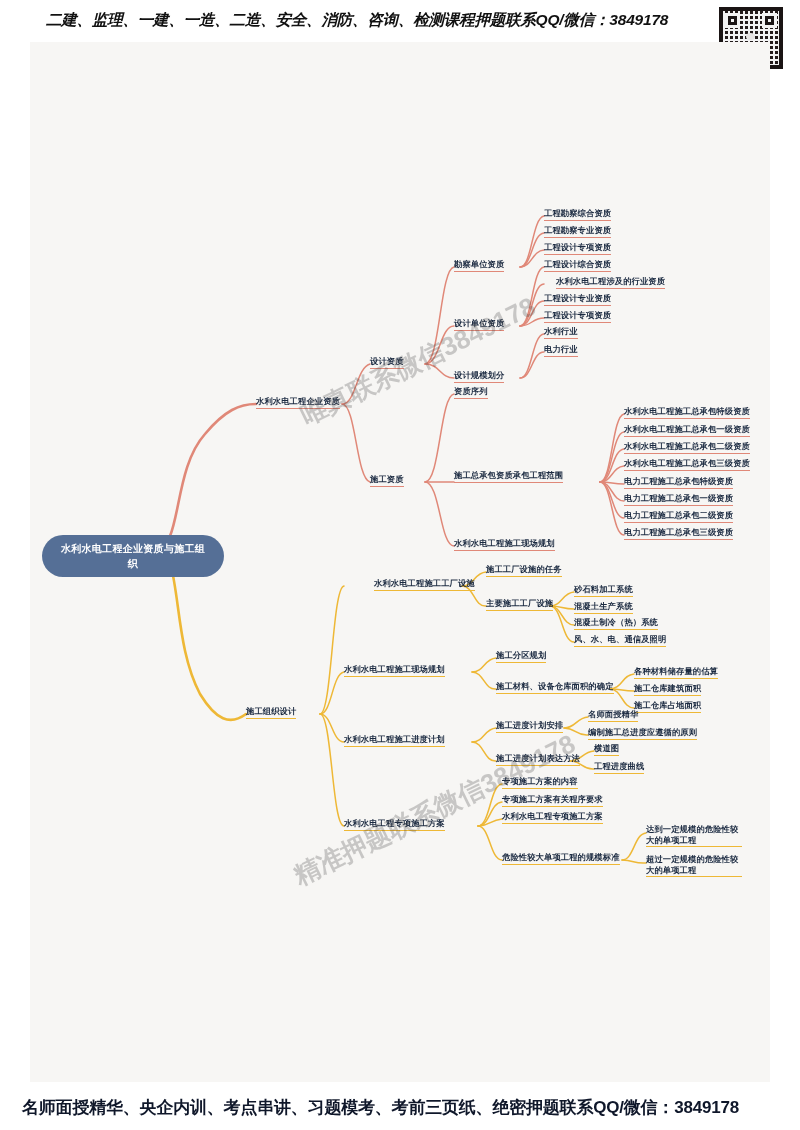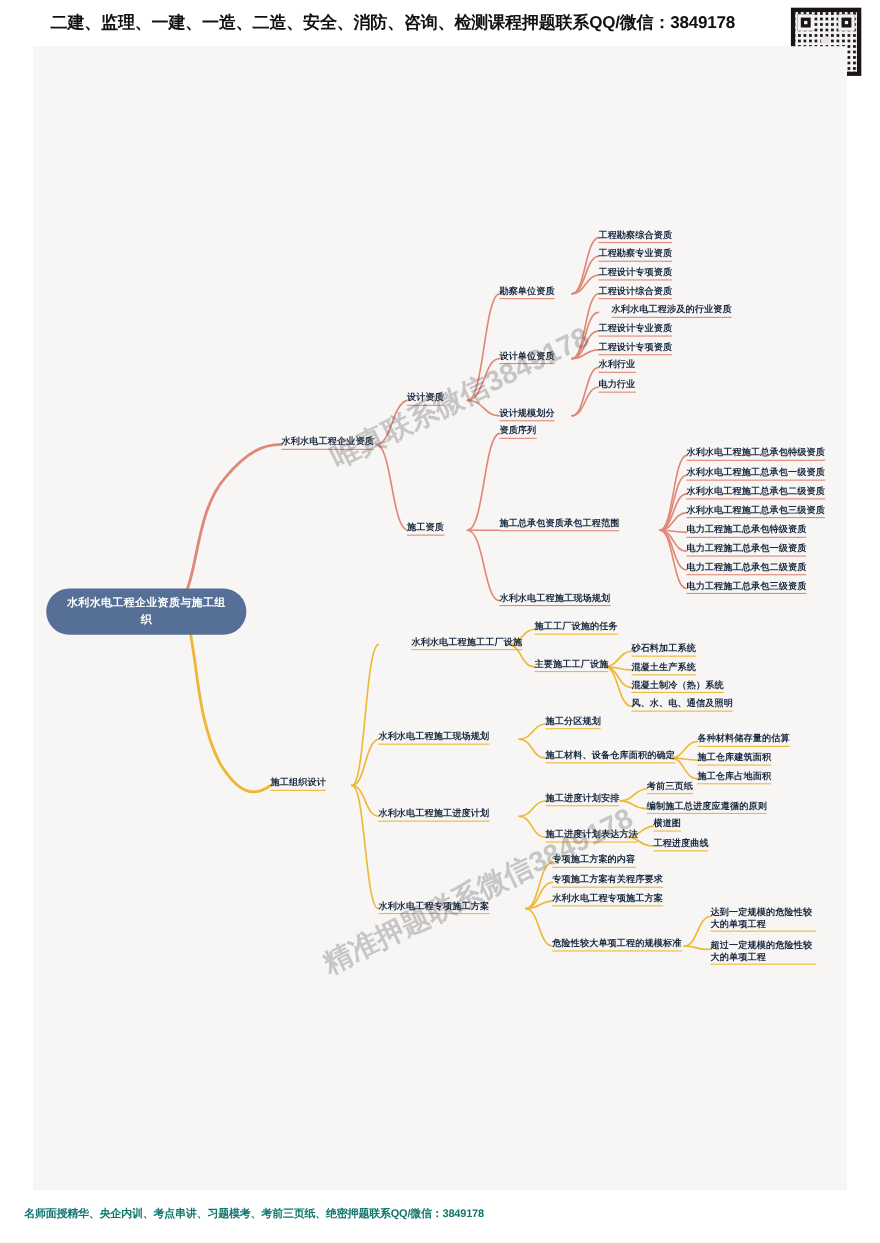--- a/index.html
+++ b/index.html
@@ -11,21 +11,21 @@
     overflow: hidden;
   }
   #page {
     position: relative;
     width: 800px; height: 1130px;
     background: #ffffff;
   }
   
   #header-bar {
     position: absolute; left: 0; top: 0; width: 800px; height: 40px;
-    display: flex; align-items: center;
+    display: flex; align-items: center; font-style: italic;
   }
   #header-text {
     position: absolute; left: 46px; top: 10px;
     font-size: 15.5px; font-weight: bold; color: #111;
     letter-spacing: -0.2px; white-space: nowrap;
   }
   #qr-code {
     position: absolute; left: 719px; top: 7px; width: 64px; height: 62px;
     background: #1a1414;
     padding: 4px;
@@ -105,21 +105,21 @@
     white-space: nowrap;
     pointer-events: none;
     transform-origin: left top;
   }
   #wm1 { left: 265px; top: 360px; transform: rotate(-26deg); }
   #wm2 { left: 258px; top: 820px; transform: rotate(-26deg); }
 
   
   #footer-text {
     position: absolute; left: 22px; top: 1096px;
-    font-size: 10px; font-weight: bold; color: #0f766e;
+    font-size: 17px; font-weight: bold; color: #0f172a;
     letter-spacing: -0.2px; white-space: nowrap;
   }
 </style>
 </head>
 <body>
 
 <div id="page">
 
   <div id="header-bar">
     <div id="header-text">二建、监理、一建、一造、二造、安全、消防、咨询、检测课程押题联系QQ/微信：3849178</div>
@@ -263,21 +263,21 @@
 
     <div class="node yel-u" style="left:314px; top:622px;">水利水电工程施工现场规划</div>
     <div class="node yel-u" style="left:466px; top:608px;">施工分区规划</div>
     <div class="node yel-u" style="left:466px; top:639px;">施工材料、设备仓库面积的确定</div>
     <div class="node yel-u" style="left:604px; top:624px;">各种材料储存量的估算</div>
     <div class="node yel-u" style="left:604px; top:641px;">施工仓库建筑面积</div>
     <div class="node yel-u" style="left:604px; top:658px;">施工仓库占地面积</div>
 
     <div class="node yel-u" style="left:314px; top:692px;">水利水电工程施工进度计划</div>
     <div class="node yel-u" style="left:466px; top:678px;">施工进度计划安排</div>
-    <div class="node yel-u" style="left:558px; top:667px;">考前三页纸</div>
+    <div class="node yel-u" style="left:558px; top:667px;">名师面授精华</div>
     <div class="node yel-u" style="left:558px; top:685px;">编制施工总进度应遵循的原则</div>
     <div class="node yel-u" style="left:466px; top:711px;">施工进度计划表达方法</div>
     <div class="node yel-u" style="left:564px; top:701px;">横道图</div>
     <div class="node yel-u" style="left:564px; top:719px;">工程进度曲线</div>
 
     <div class="node yel-u" style="left:314px; top:776px;">水利水电工程专项施工方案</div>
     <div class="node yel-u" style="left:472px; top:734px;">专项施工方案的内容</div>
     <div class="node yel-u" style="left:472px; top:752px;">专项施工方案有关程序要求</div>
     <div class="node yel-u" style="left:472px; top:769px;">水利水电工程专项施工方案</div>
     <div class="node yel-u" style="left:472px; top:810px;">危险性较大单项工程的规模标准</div>

